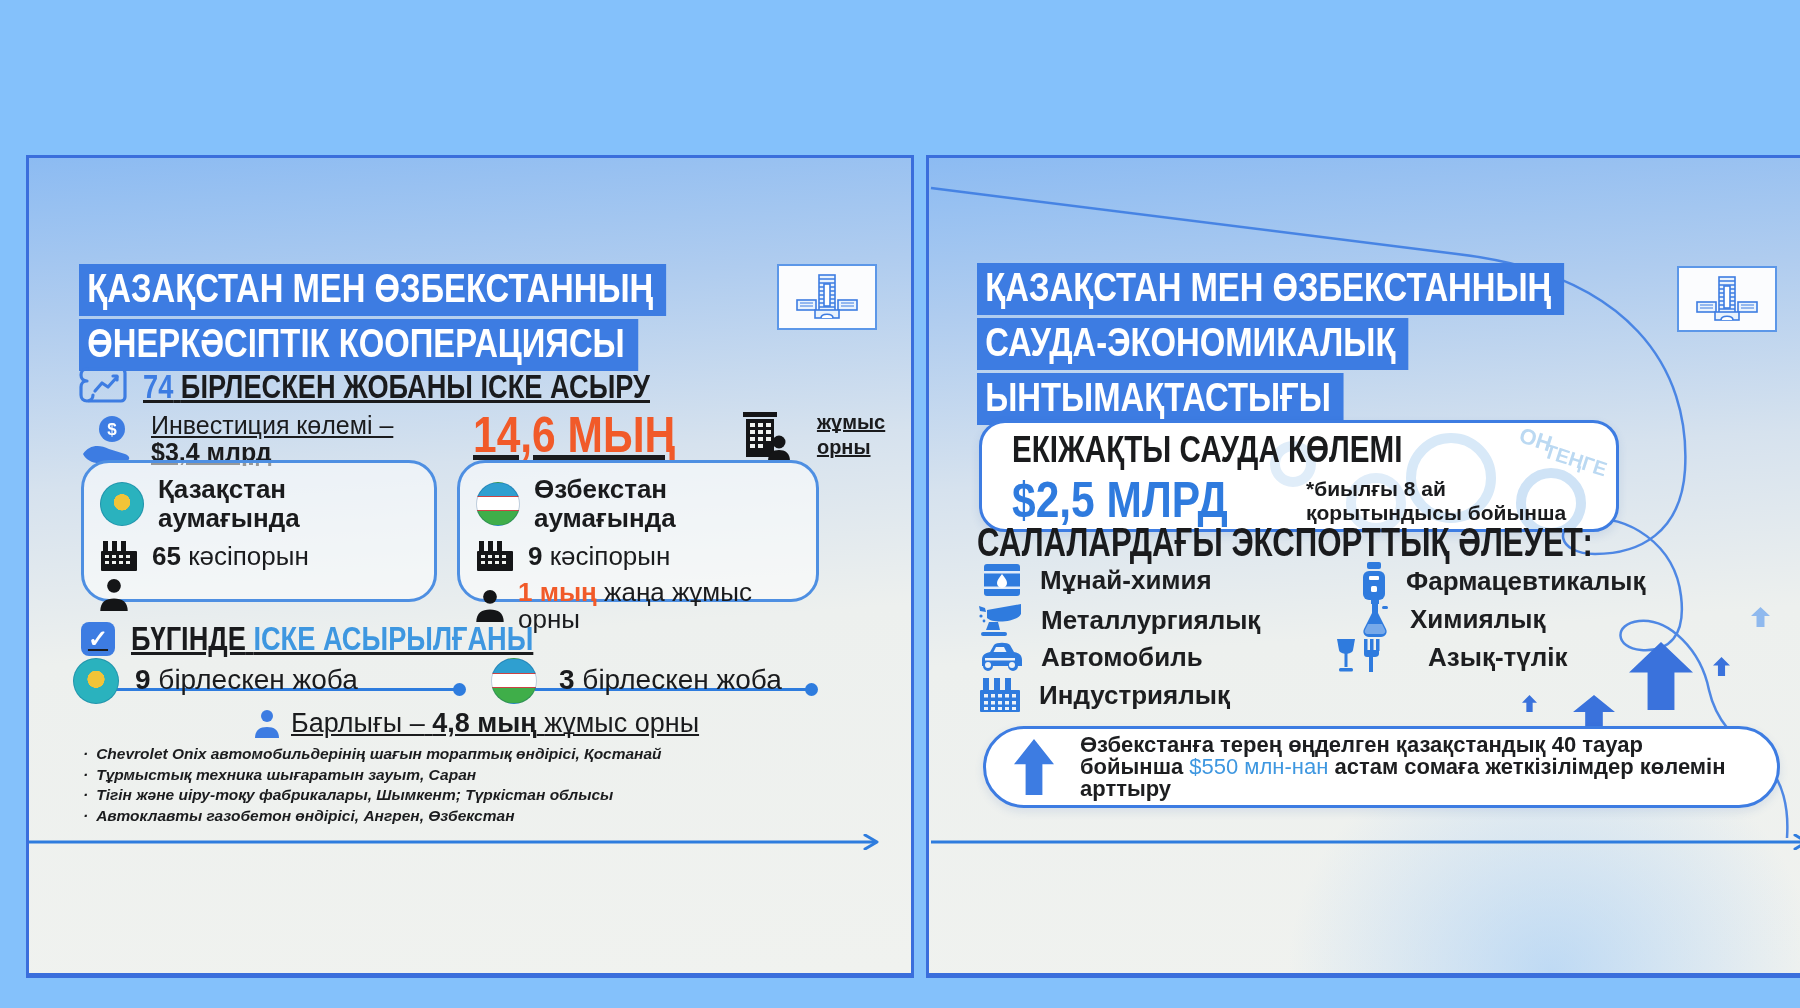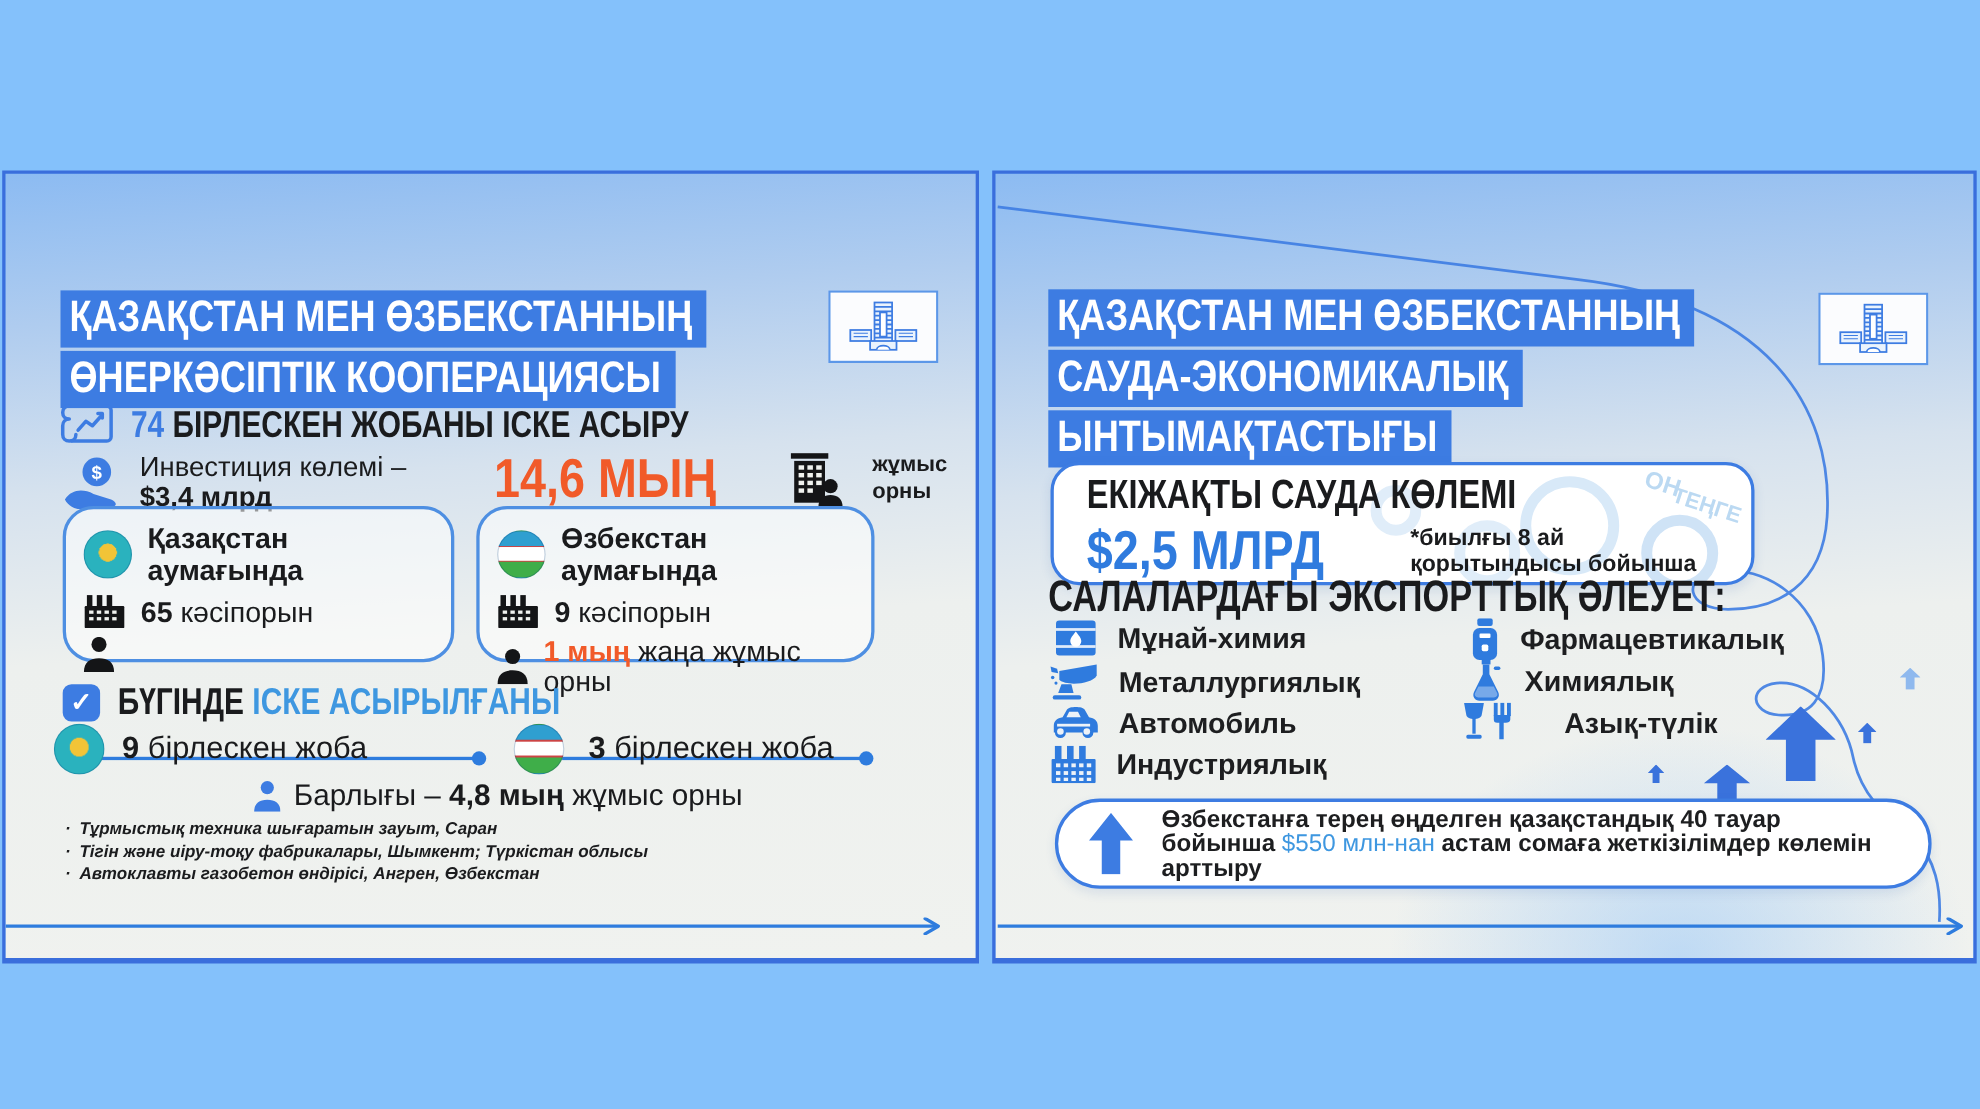--- a/index.html
+++ b/index.html
@@ -3,34 +3,34 @@
 <meta charset="utf-8">
 <title>Infographic</title>
 <style>
   :root{
     --canvas:#84C1FB; --border:#3A6EDC; --accent:#3D7CE2; --bright:#2F7BDE;
     --lblue:#3E97E0; --orange:#F15A29; --dark:#1A1B1D;
   }
   *{margin:0;padding:0;box-sizing:border-box;}
   html,body{width:1800px;height:1008px;overflow:hidden;}
   body{background:var(--canvas);font-family:"Liberation Sans",sans-serif;color:var(--dark);position:relative;}
-  .panel{position:absolute;top:155px;height:721px;border:3px solid var(--border);border-bottom-width:5px;
-    background:linear-gradient(176deg,#8CBBF2 0%,#AFCCEF 18%,#D6E2EE 38%,#EDF0EE 58%,#F0F2EF 100%);}
+  .panel{position:absolute;top:155px;height:823px;border:3px solid var(--border);border-bottom-width:5px;
+    background:linear-gradient(176deg,#8CBBF2 0%,#AFCCEF 18%,#D6E2EE 38%,#EDF0EE 58%,#F0F2EF 100%);margin-left:24px;}
   .panel.left{left:2px;width:888px;}
   .panel.right{left:902px;width:895px;}
   .panel.right::after{content:"";position:absolute;left:40%;bottom:0;width:60%;height:30%;
     background:radial-gradient(ellipse at 50% 100%,rgba(150,198,248,.55),rgba(150,198,248,0) 70%);pointer-events:none;}
   .abs{position:absolute;}
   .cond{display:inline-block;transform:scaleX(.8);transform-origin:0 50%;white-space:nowrap;font-weight:700;}
   .banner-line{display:table;background:var(--accent);color:#fff;font-weight:700;font-size:40px;line-height:45px;
     padding:2px 16px 5px 10px;transform:scaleX(.82);transform-origin:0 50%;white-space:nowrap;margin-bottom:3px;}
   .logo-box{width:100px;height:66px;background:#FBFCFE;border:2px solid #5C97E8;display:flex;align-items:center;justify-content:center;}
   .blue{color:var(--accent);}
   .orange{color:var(--orange);}
-  .row{display:flex;align-items:center;}
+  .row{display:flex;align-items:center;text-decoration:underline;}
   
   .card{position:absolute;top:302px;height:142px;border:3px solid #4E8FE2;border-radius:28px;
     background:rgba(255,255,255,.55);padding:12px 16px;}
   .card-head{display:flex;align-items:center;gap:14px;}
   .card-title{font-size:26px;line-height:29px;font-weight:600;}
   .card-row{display:flex;align-items:center;gap:14px;margin-top:8px;font-size:26px;line-height:27px;}
   .flag{border-radius:50%;border:1px solid rgba(0,60,120,.25);flex:none;}
   .flag.kz{background:radial-gradient(circle at 50% 46%,#F2C437 0 26%,#2AB2BE 27% 100%);}
   .flag.uz{background:linear-gradient(180deg,#2F9FD0 0 31%,#CC4444 31% 34%,#FFFFFF 34% 64%,#CC4444 64% 67%,#3FAE49 67% 100%);}
   .f44{width:44px;height:44px;} .f46{width:46px;height:46px;}
@@ -240,20 +240,21 @@
         <path d="M0 28c0-8 5-11 12-11s12 3 12 11z" fill="#3D7CE2"></path>
     </svg>
     <div style="font-size:27px;">
       <span>Барлығы –</span>
       <b>4,8 мың</b>
       <span>жұмыс орны</span>
     </div>
   </div>
 
   <ul class="abs bullets" style="left:54px;top:586px;">
+    <li>Chevrolet Onix автомобильдерінің шағын тораптық өндірісі, Қостанай</li>
     <li>Тұрмыстық техника шығаратын зауыт, Саран</li>
     <li>Тігін және иіру-тоқу фабрикалары, Шымкент; Түркістан облысы</li>
     <li>Автоклавты газобетон өндірісі, Ангрен, Өзбекстан</li>
   </ul>
 
   <svg class="abs" style="left:0;top:676px;" width="862" height="16">
     <line x1="0" y1="8" x2="846" y2="8" stroke="#2E7CDE" stroke-width="3"></line>
     <polyline points="836,1 848,8 836,15" fill="none" stroke="#2E7CDE" stroke-width="3" stroke-linecap="round" stroke-linejoin="round"></polyline>
   </svg>
 </section>
@@ -372,21 +373,21 @@
   </div>
   <div class="sector-row" style="left:429px;top:442px;z-index:2;">
     <svg width="34" height="38" viewBox="0 0 34 38">
       <rect x="13" y="0" width="8" height="4" fill="#2F7BDE"></rect>
       <path d="M14 4h6v9l8 16c2 4-1 8-5 8H11c-4 0-7-4-5-8l8-16z" fill="#2F7BDE"></path>
       <path d="M10 24h14l3 6c1 2-0.5 4-3 4H10c-2.5 0-4-2-3-4z" fill="#fff" opacity=".35"></path>
       <rect x="24" y="6" width="6" height="3" rx="1.5" fill="#2F7BDE"></rect>
     </svg>
     <span class="sector-label">Химиялық</span>
   </div>
-  <div class="sector-row" style="left:425px;top:480px;z-index:2;gap:48px;">
+  <div class="sector-row" style="left:407px;top:480px;z-index:2;gap:48px;">
     <svg width="44" height="38" viewBox="0 0 44 38">
       <path d="M1 1h18l-2 11c-1 5-13 5-14 0z" fill="#2F7BDE"></path>
       <rect x="8.5" y="15" width="3" height="14" fill="#2F7BDE"></rect>
       <rect x="3" y="30" width="14" height="3.5" rx="1.5" fill="#2F7BDE"></rect>
       <rect x="28" y="1" width="3.5" height="12" fill="#2F7BDE"></rect>
         <rect x="34" y="1" width="3.5" height="12" fill="#2F7BDE"></rect>
         <rect x="40" y="1" width="3.5" height="12" fill="#2F7BDE"></rect>
       <path d="M28 12h15v4c0 2-2 3-4 3h-2v15h-4V19h-2c-2 0-3-1-3-3z" fill="#2F7BDE"></path>
     </svg>
     <span class="sector-label">Азық-түлік</span>

